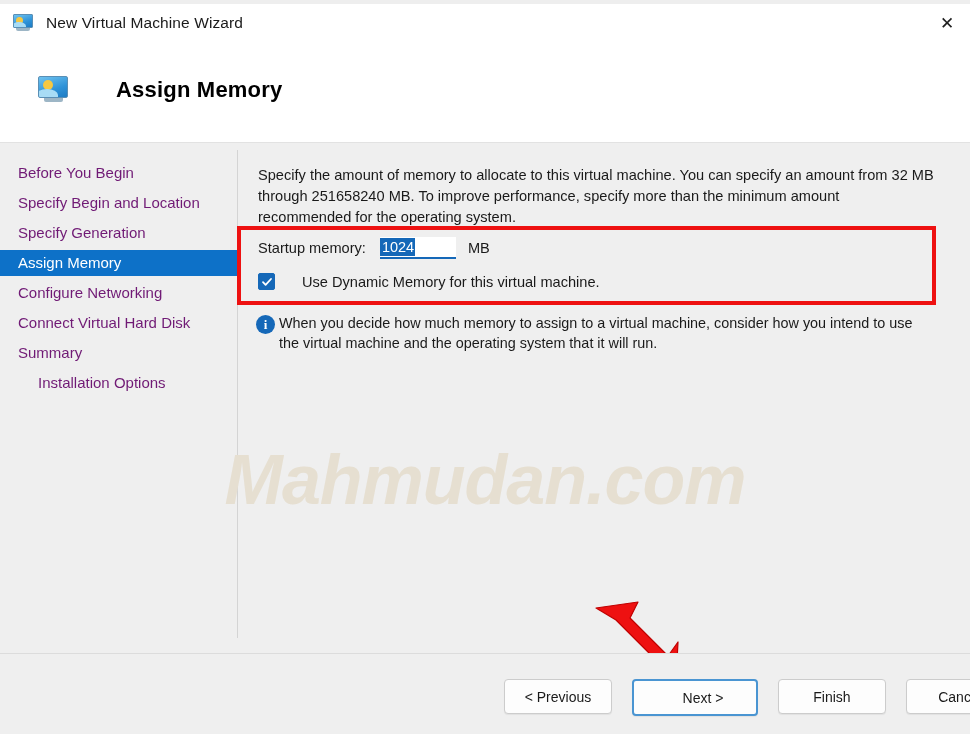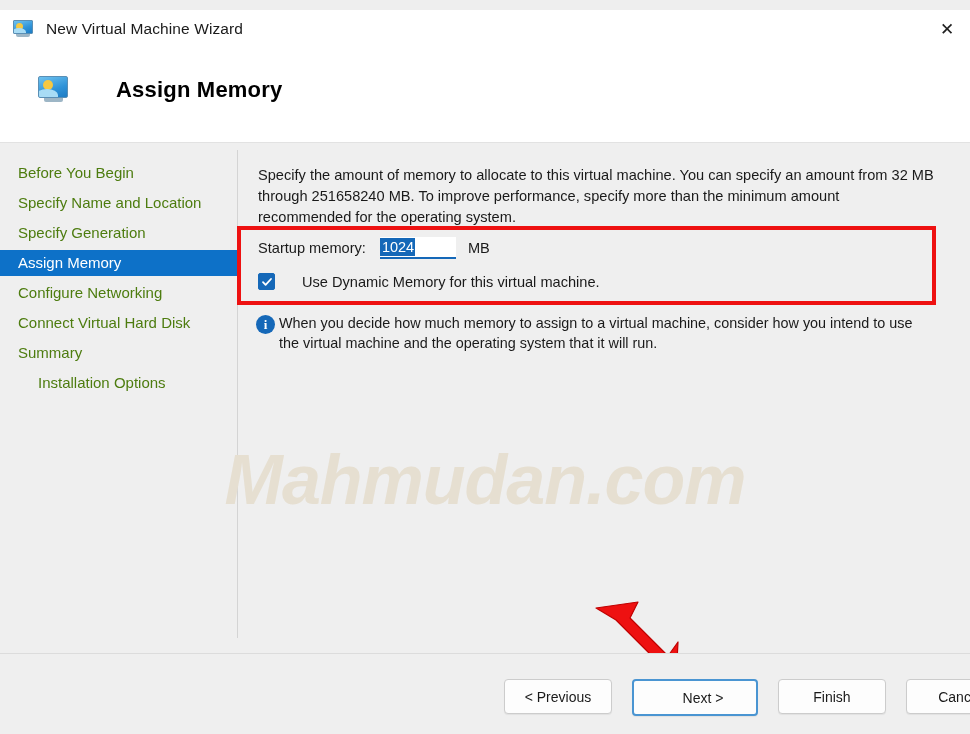--- a/index.html
+++ b/index.html
@@ -12,21 +12,21 @@
     background: #eeeeee;
     font-family: "Liberation Sans", sans-serif;
     color: #111111;
     overflow: hidden;
     position: relative;
   }
 
   
   .titlebar {
     position: absolute;
-    left: 0; top: 10px;
+    left: 0; top: 4px;
     width: 970px; height: 38px;
     background: #ffffff;
     display: flex;
     align-items: center;
   }
   .titlebar-icon {
     margin-left: 12px;
     width: 22px; height: 20px;
     position: relative;
     flex: 0 0 auto;
@@ -143,21 +143,21 @@
   .sidebar {
     position: absolute;
     left: 0; top: 160px;
     width: 237px;
   }
   .side-item {
     height: 26px;
     line-height: 26px;
     padding-left: 18px;
     font-size: 15px;
-    color: #4d7c0f;
+    color: #701a75;
     white-space: nowrap;
     margin-bottom: 4px;
     cursor: default;
   }
   .side-item.indent { padding-left: 38px; }
   .side-item.active {
     background: #0d71c8;
     color: #ffffff;
     width: 237px;
     box-sizing: border-box;
@@ -350,21 +350,21 @@
   <div class="banner-title">Assign Memory</div>
 </div>
 
 <div class="body-area"></div>
 <div class="divider-v"></div>
 
 <div class="watermark">Mahmudan.com</div>
 
 <div class="sidebar">
   <div class="side-item">Before You Begin</div>
-  <div class="side-item">Specify Name and Location</div>
+  <div class="side-item">Specify Begin and Location</div>
   <div class="side-item">Specify Generation</div>
   <div class="side-item active">Assign Memory</div>
   <div class="side-item">Configure Networking</div>
   <div class="side-item">Connect Virtual Hard Disk</div>
   <div class="side-item">Summary</div>
   <div class="side-item indent">Installation Options</div>
 </div>
 
 <div class="content">
   <p class="desc">Specify the amount of memory to allocate to this virtual machine. You can specify an amount from 32 MB through 251658240 MB. To improve performance, specify more than the minimum amount recommended for the operating system.</p>

